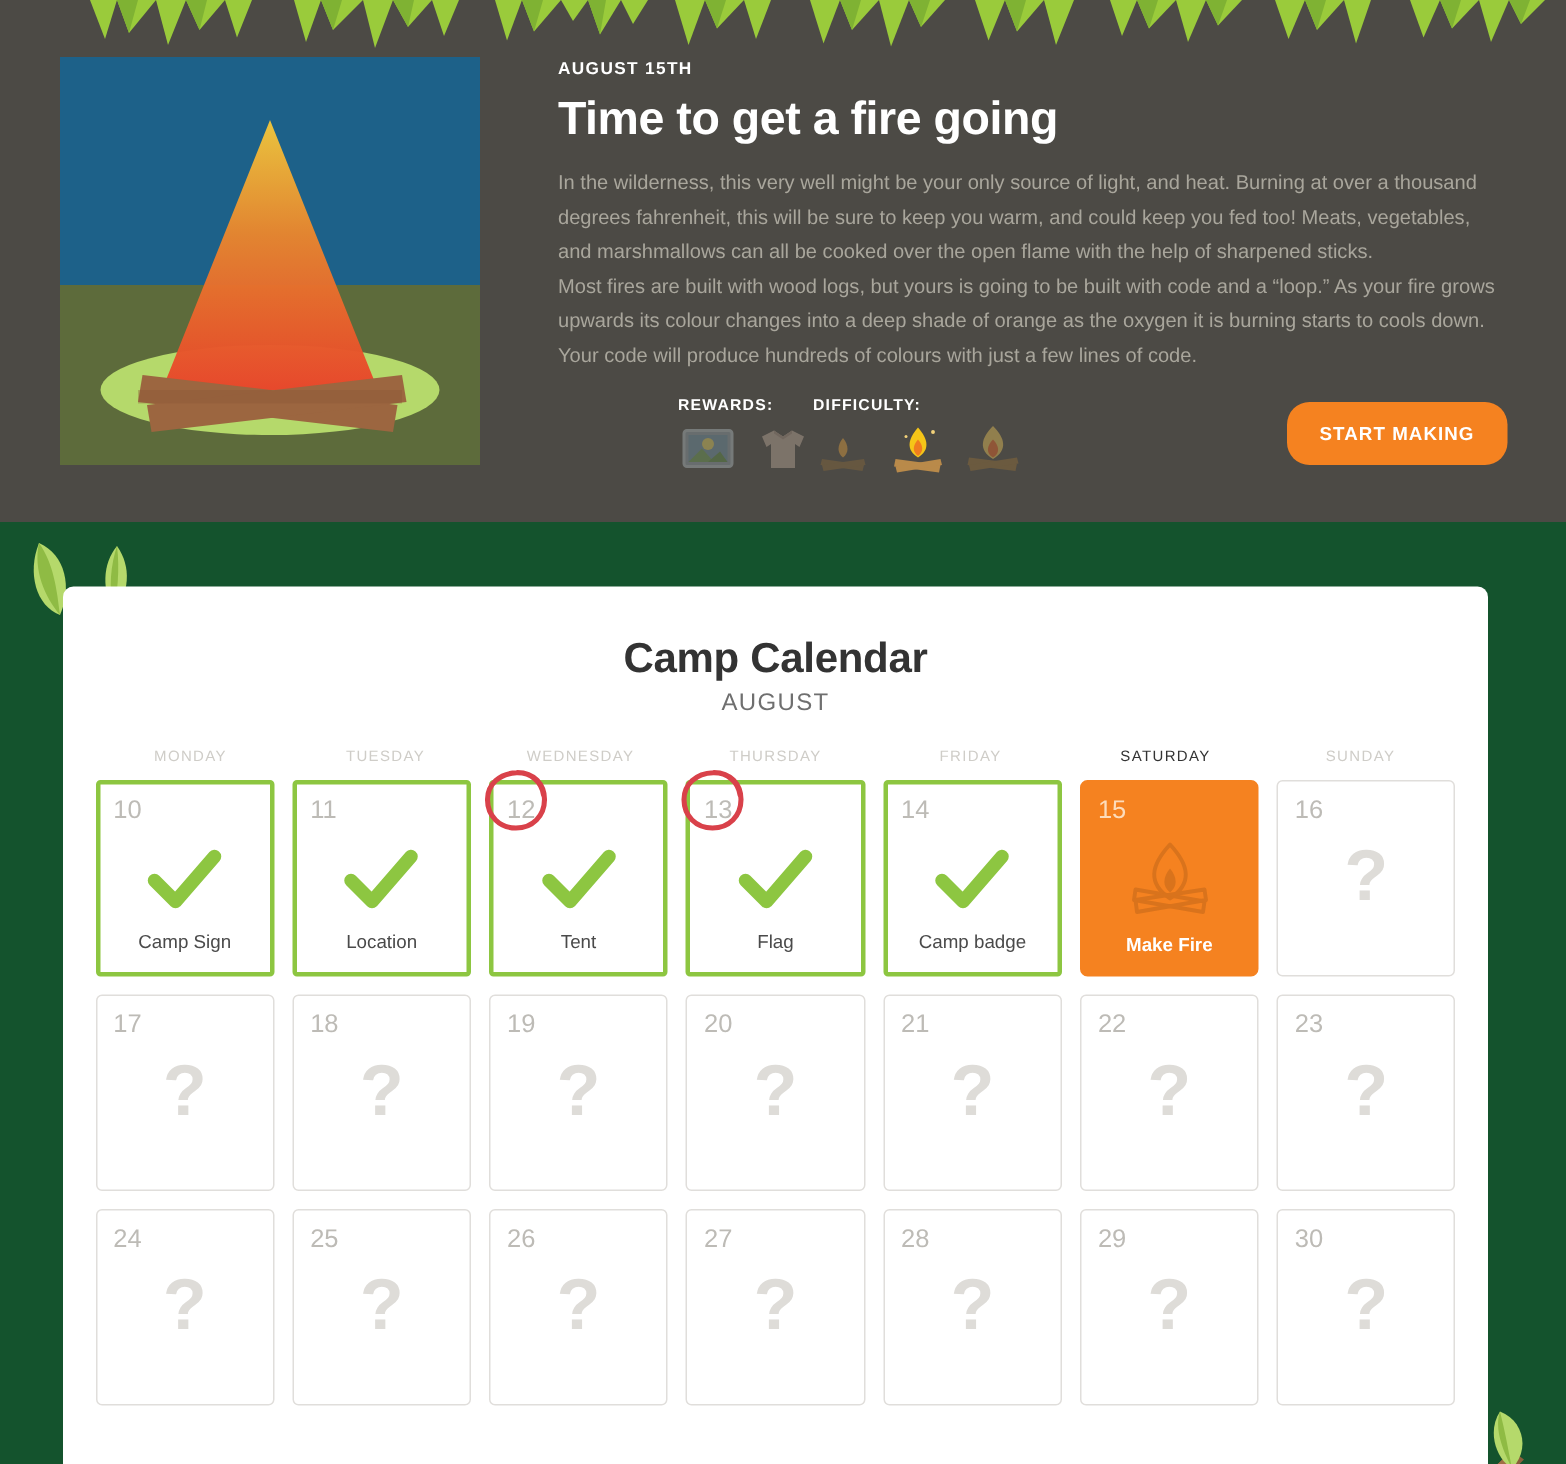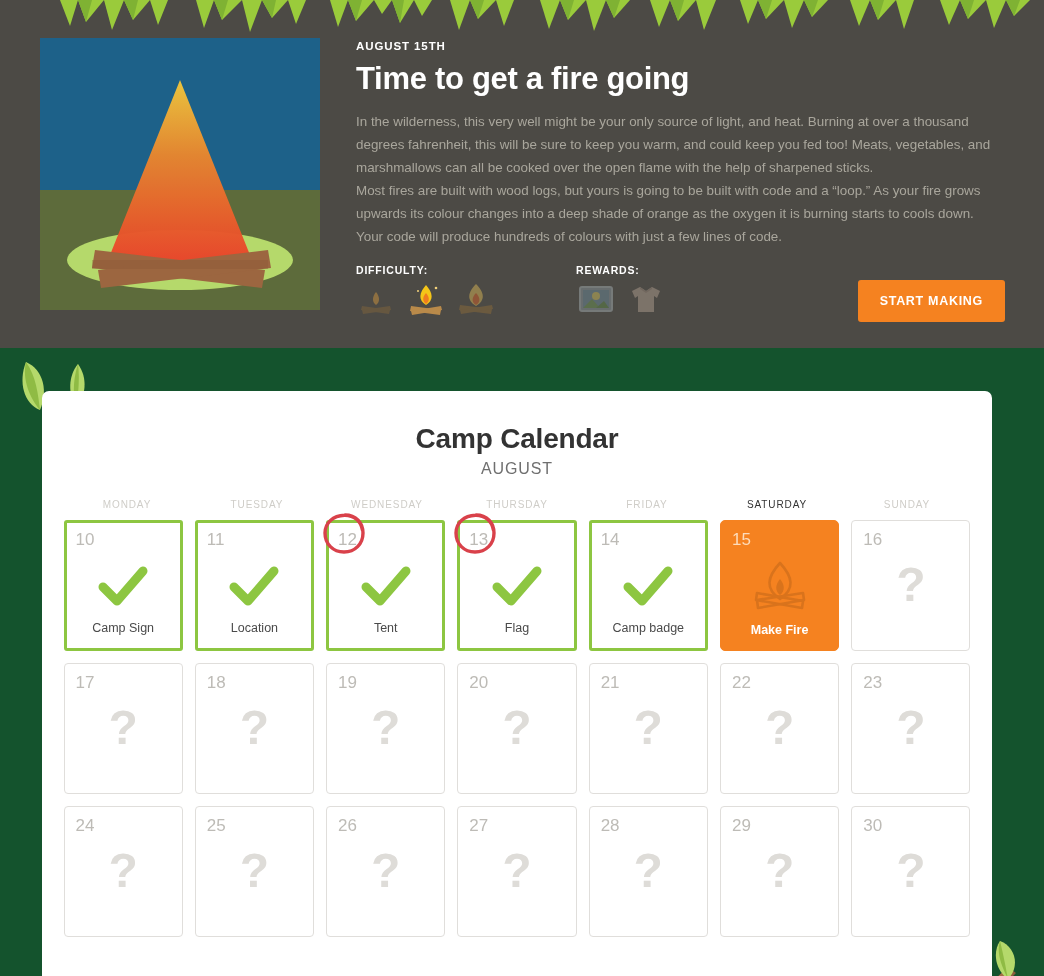--- a/index.html
+++ b/index.html
@@ -20,21 +20,21 @@
 
   .hero-inner {
     position: absolute; left: 40px; top: 38px;
     width: 965px; height: 280px;
     display: flex; align-items: flex-start;
   }
   .thumb {
     width: 280px; height: 272px; flex: 0 0 280px;
     position: relative; overflow: hidden;
   }
-  .hero-text { margin-left: 36px; flex: 1 1 auto; position: relative; }
+  .hero-text { margin-left: 52px; flex: 1 1 auto; position: relative; }
 
   .kicker {
     color: #ffffff; font-size: 11.5px; font-weight: bold;
     letter-spacing: 0.9px; margin-top: 2px;
   }
   .title {
     color: #ffffff; font-size: 31px; font-weight: bold;
     letter-spacing: -0.3px; margin-top: 10px; line-height: 1.12;
   }
   .body-copy {
@@ -51,24 +51,24 @@
   .meta-block.rewards { margin-left: 80px; }
   .meta-label {
     color: #ffffff; font-size: 10.5px; font-weight: bold;
     letter-spacing: 0.8px; margin-bottom: 6px;
   }
   .icon-row { display: flex; align-items: center; gap: 10px; }
   .dicon { width: 40px; height: 34px; position: relative; }
   .ricon { width: 40px; height: 34px; position: relative; }
 
   .btn-start {
-    position: absolute; right: 0px; top: 16px;
+    position: absolute; right: 0px; top: 4px;
     background: #f58220; color: #ffffff;
     font-size: 12.5px; font-weight: bold; letter-spacing: 0.7px;
-    padding: 14px 22px; border: none; border-radius: 3px;
+    padding: 14px 22px; border: none; border-radius: 15px;
     cursor: pointer; white-space: nowrap;
   }
 
   
   .lower { position: absolute; left: 0; top: 348px; width: 1044px; height: 729px; background: #14532d; }
 
   .corner-leaves { position: absolute; left: 14px; top: 10px; width: 120px; height: 70px; }
   .branch { position: absolute; right: 0px; bottom: 0px; width: 280px; height: 150px; }
 
   .cal-card {
@@ -231,20 +231,44 @@
       <div class="hero-text">
         <div class="kicker">AUGUST 15TH</div>
         <div class="title">Time to get a fire going</div>
         <div class="body-copy">
           <p>In the wilderness, this very well might be your only source of light, and heat. Burning at over a thousand degrees fahrenheit, this will be sure to keep you warm, and could keep you fed too! Meats, vegetables, and marshmallows can all be cooked over the open flame with the help of sharpened sticks.</p>
           <p>Most fires are built with wood logs, but yours is going to be built with code and a “loop.” As your fire grows upwards its colour changes into a deep shade of orange as the oxygen it is burning starts to cools down. Your code will produce hundreds of colours with just a few lines of code.</p>
         </div>
 
         <div class="meta-row">
 
+          <div class="meta-block rewards">
+            <div class="meta-label">REWARDS:</div>
+            <div class="icon-row">
+
+              <div class="ricon">
+                <svg width="40" height="34" viewBox="0 0 40 34" opacity="0.45">
+                  <rect x="4" y="5" width="32" height="24" rx="2" fill="#8a98a0" stroke="#aab4b8" stroke-width="2"></rect>
+                  <rect x="7" y="8" width="26" height="18" fill="#6f8fa0"></rect>
+                  <circle cx="20" cy="14" r="4" fill="#d8c860"></circle>
+                  <polygon points="7,26 16,17 24,26" fill="#6f9a55"></polygon>
+                  <polygon points="20,26 28,19 33,26" fill="#5f8a48"></polygon>
+                </svg>
+              </div>
+
+              <div class="ricon">
+                <svg width="40" height="34" viewBox="0 0 40 34" opacity="0.45">
+                  <path d="M14 5 L20 9 L26 5 L34 9 L31 16 L28 14 L28 30 L12 30 L12 14 L9 16 L6 9 Z" fill="#b8a596"></path>
+                  <path d="M14 5 L20 9 L26 5 L26 7 L20 11 L14 7 Z" fill="#9e8c7e"></path>
+                </svg>
+              </div>
+
+            </div>
+          </div>
+
           <div class="meta-block">
             <div class="meta-label">DIFFICULTY:</div>
             <div class="icon-row">
 
               <div class="dicon">
                 <svg width="40" height="34" viewBox="0 0 40 34" opacity="0.42">
                   <path d="M20 10 C24 15 24 20 20 23 C16 20 16 15 20 10 Z" fill="#e8a33d"></path>
                   <g fill="#8a6a3a">
                     <polygon points="6,24 34,28 33,32 5,28"></polygon>
                     <polygon points="6,28 34,24 35,28 7,32"></polygon>
@@ -266,44 +290,20 @@
               </div>
 
               <div class="dicon">
                 <svg width="40" height="34" viewBox="0 0 40 34" opacity="0.5">
                   <path d="M20 2 C28 10 30 18 20 24 C10 18 12 10 20 2 Z" fill="#d6b455"></path>
                   <path d="M20 11 C24 15 25 20 20 23 C15 20 16 15 20 11 Z" fill="#d1612a"></path>
                   <g fill="#8a6a3a">
                     <polygon points="4,23 36,27 35,32 3,28"></polygon>
                     <polygon points="4,28 36,23 37,27 5,32"></polygon>
                   </g>
-                </svg>
-              </div>
-
-            </div>
-          </div>
-
-          <div class="meta-block rewards">
-            <div class="meta-label">REWARDS:</div>
-            <div class="icon-row">
-
-              <div class="ricon">
-                <svg width="40" height="34" viewBox="0 0 40 34" opacity="0.45">
-                  <rect x="4" y="5" width="32" height="24" rx="2" fill="#8a98a0" stroke="#aab4b8" stroke-width="2"></rect>
-                  <rect x="7" y="8" width="26" height="18" fill="#6f8fa0"></rect>
-                  <circle cx="20" cy="14" r="4" fill="#d8c860"></circle>
-                  <polygon points="7,26 16,17 24,26" fill="#6f9a55"></polygon>
-                  <polygon points="20,26 28,19 33,26" fill="#5f8a48"></polygon>
-                </svg>
-              </div>
-
-              <div class="ricon">
-                <svg width="40" height="34" viewBox="0 0 40 34" opacity="0.45">
-                  <path d="M14 5 L20 9 L26 5 L34 9 L31 16 L28 14 L28 30 L12 30 L12 14 L9 16 L6 9 Z" fill="#b8a596"></path>
-                  <path d="M14 5 L20 9 L26 5 L26 7 L20 11 L14 7 Z" fill="#9e8c7e"></path>
                 </svg>
               </div>
 
             </div>
           </div>
 
           <button class="btn-start">START MAKING</button>
         </div>
       </div>
     </div>

